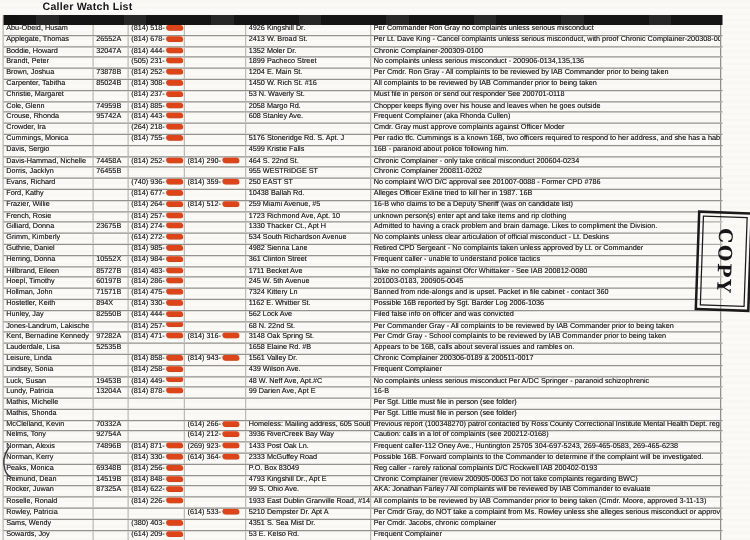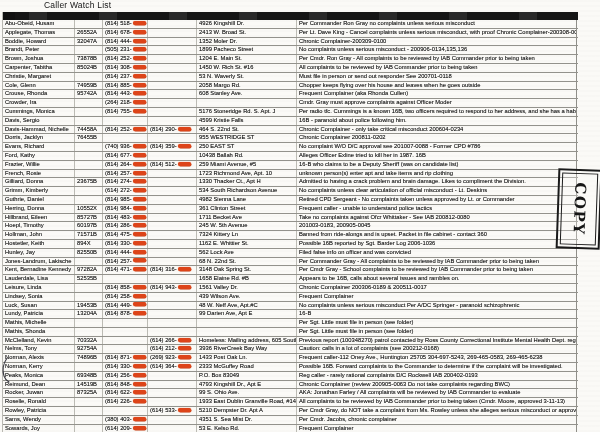--- a/index.html
+++ b/index.html
@@ -8,22 +8,22 @@
     background:#efeeea;
     font-family:"Liberation Sans",sans-serif;
     position:relative;overflow:hidden;
   }
   .page{
     position:absolute;inset:0;
     background:#fbfaf7;
     background-image:repeating-linear-gradient(0deg, rgba(0,0,0,0.012) 0 2px, transparent 2px 5px);
   }
   .doc-title{
-    position:absolute;left:44px;top:0px;
-    font-size:8.5px;font-weight:normal;color:#161616;letter-spacing:.2px;
+    position:absolute;left:34px;top:0px;
+    font-size:8.5px;font-weight:bold;color:#161616;letter-spacing:.2px;
   }
   .watch-table{
     position:absolute;left:2px;top:12px;width:575px;
     border-left:1px solid #b9b8b2;
   }
   .header-bar{
     height:8px;background:#151515;position:relative;overflow:hidden;
   }
   .header-bar::after{
     content:"";position:absolute;inset:0;

